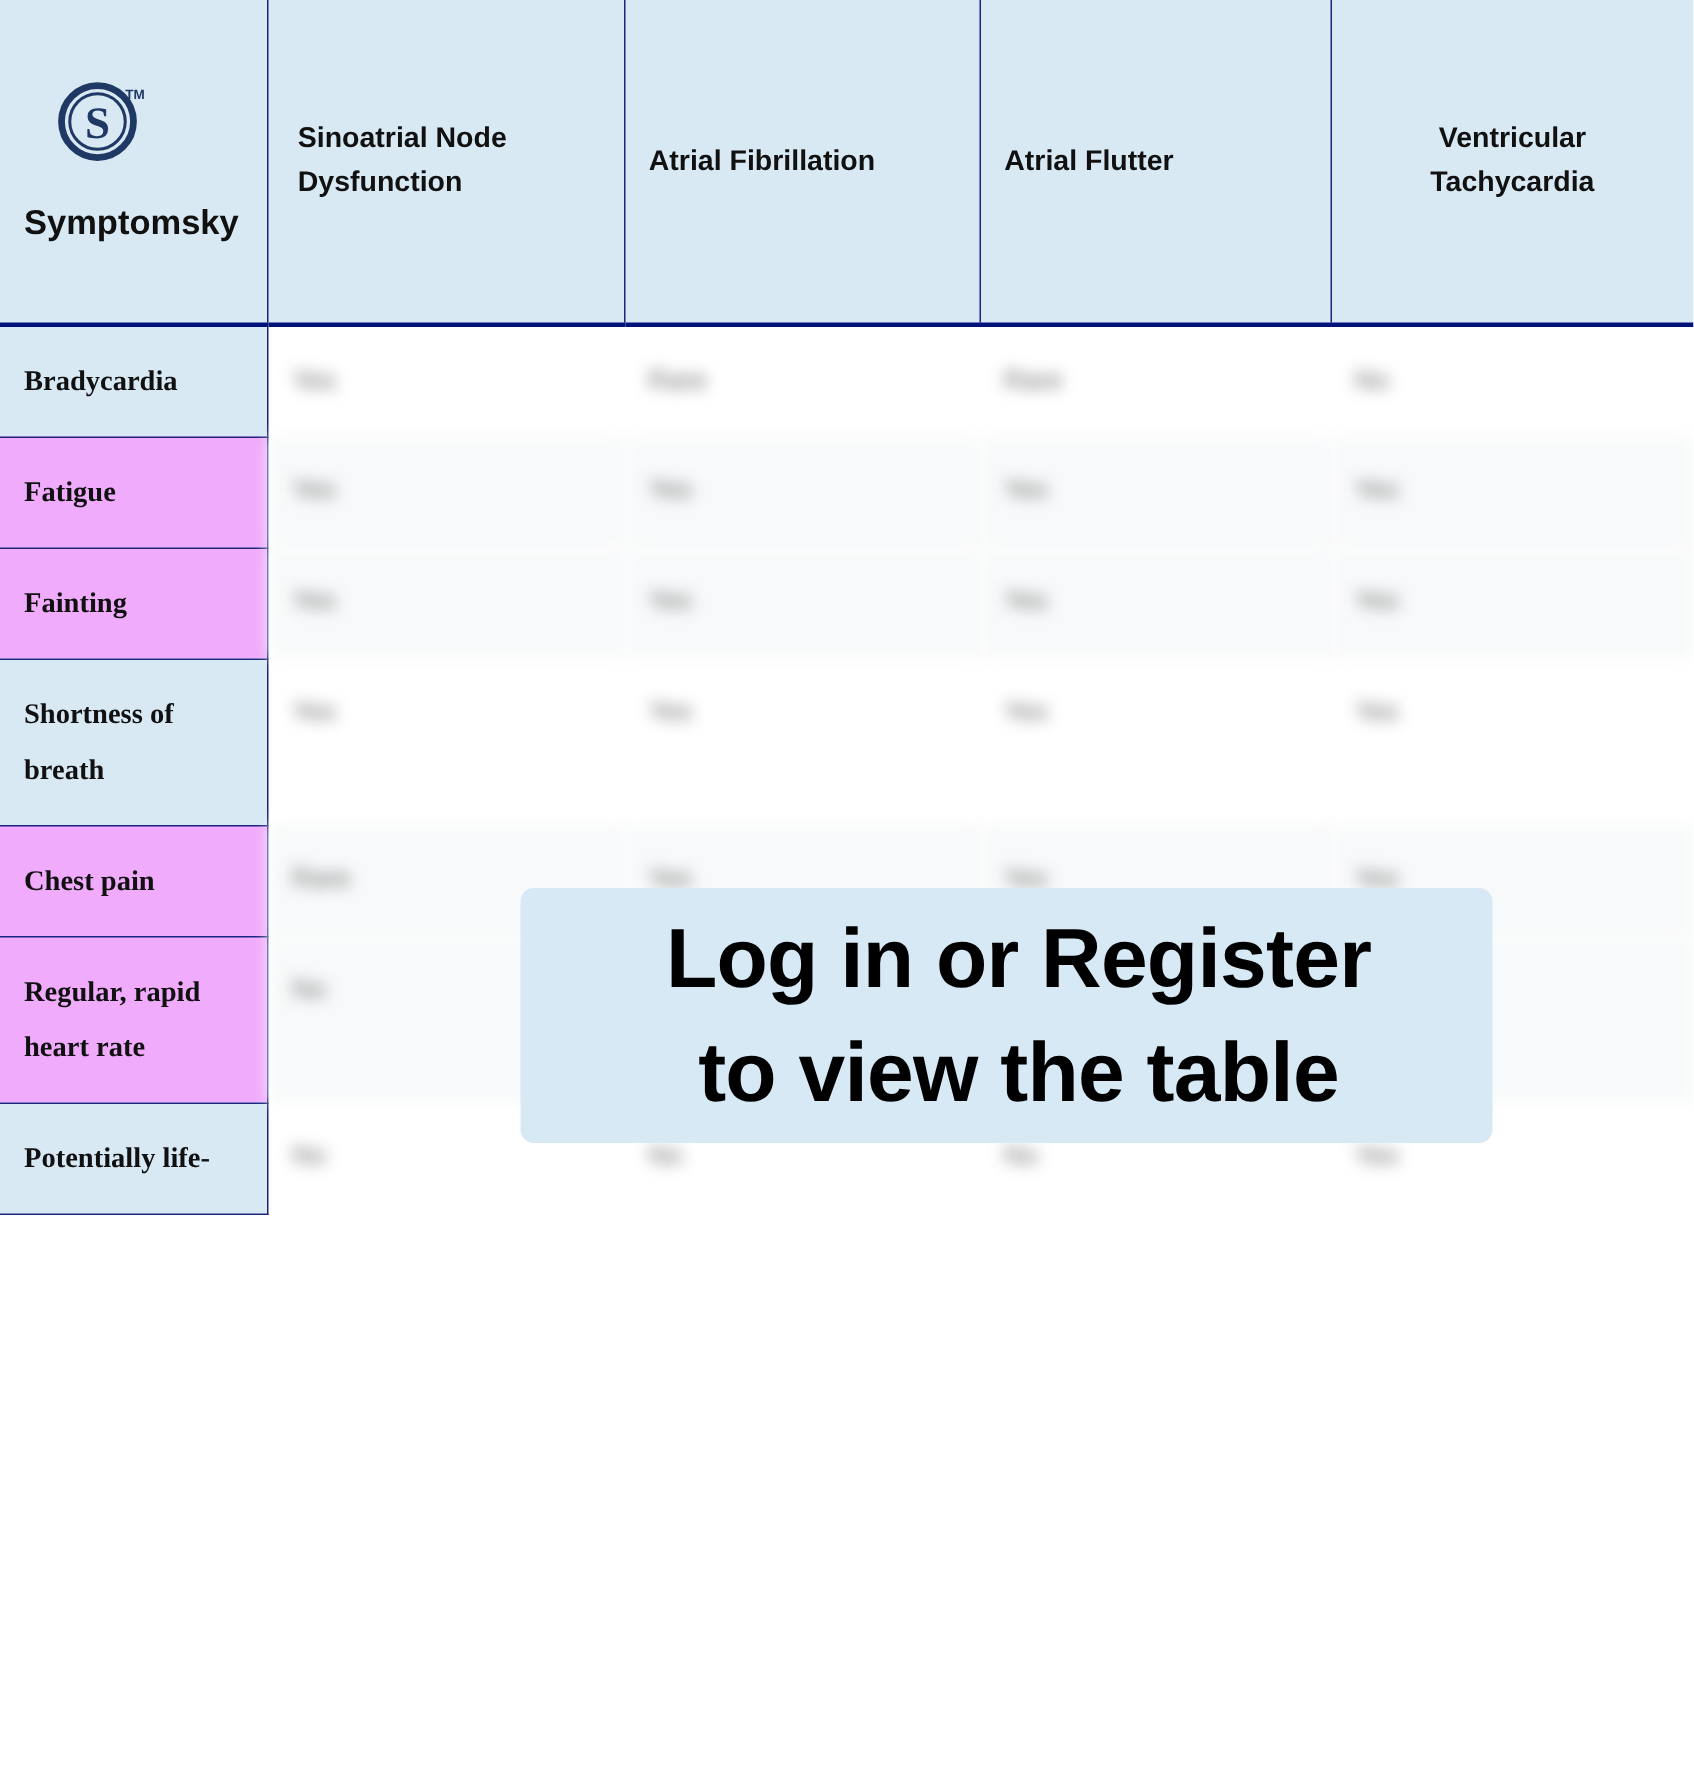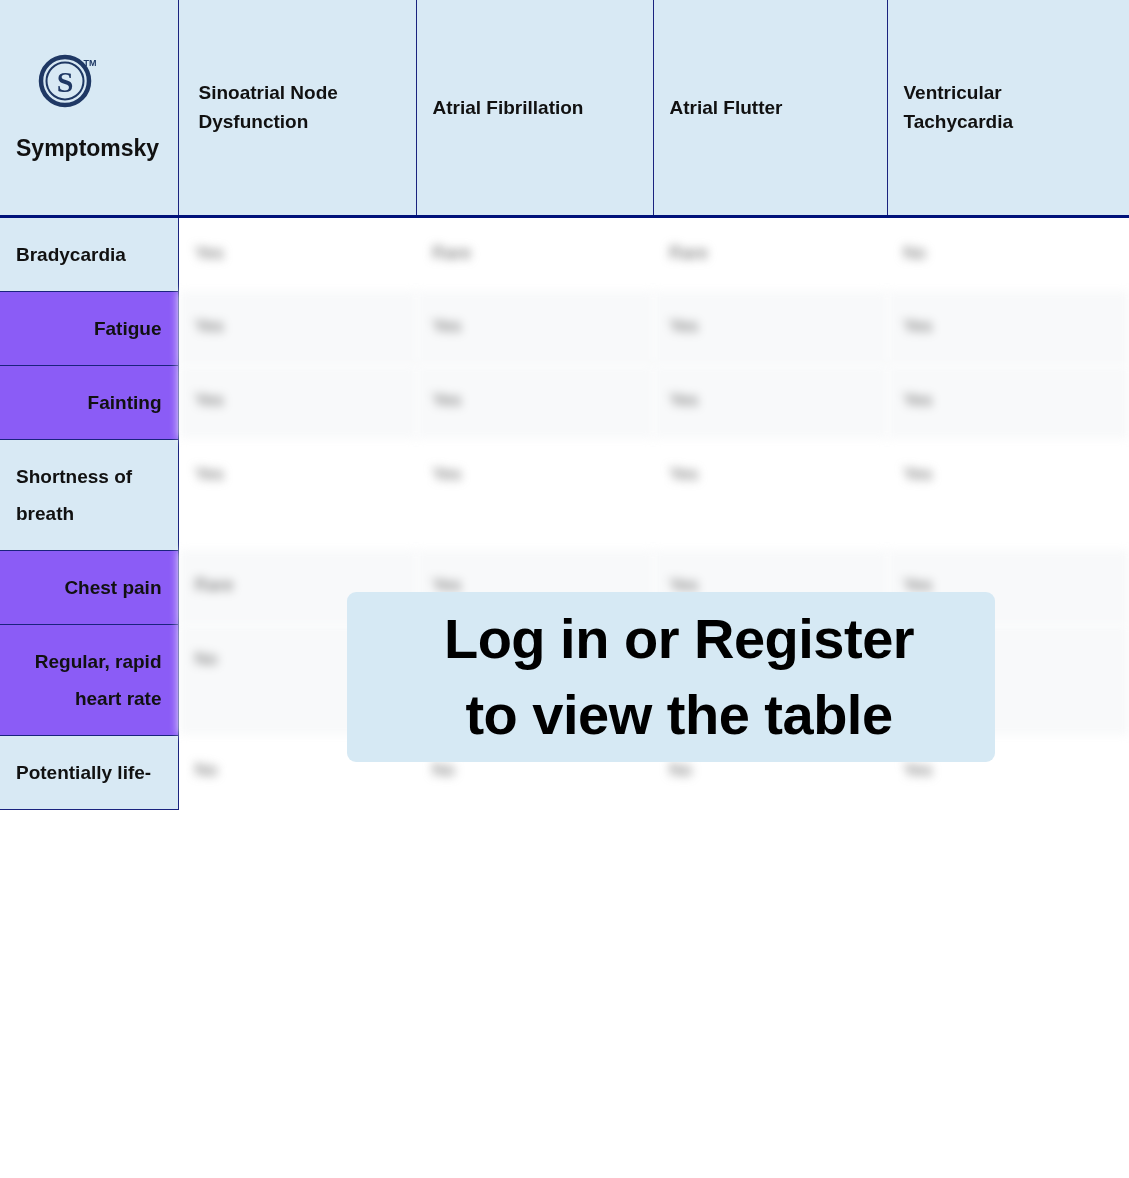--- a/index.html
+++ b/index.html
@@ -37,21 +37,21 @@
     vertical-align: middle;
     text-align: left;
     padding: 10px 16px;
     font-size: 19px;
     font-weight: bold;
     color: #111111;
     line-height: 1.55;
     height: 216px;
     box-sizing: border-box;
   }
-  thead th:last-child { border-right: none; }
+  thead th:last-child { border-right: none; text-align: center; }
 
   th.brand-cell {
     width: 178px;
     text-align: left;
     padding: 12px 14px;
   }
   .brand-inner {
     display: flex;
     flex-direction: column;
     justify-content: center;
@@ -85,32 +85,33 @@
     border-bottom: 1px solid #1a237e;
     box-sizing: border-box;
   }
   tbody td.sym {
     background: #d8e9f4;
     font-weight: bold;
     border-right: 1px solid #1a237e;
     border-left: none;
     line-height: 1.95;
     width: 178px;
+    font-family: Liberation Serif, serif;
   }
   tbody td.val {
     border-bottom: none;
     border-right: none;
     color: #6d6d6d;
     font-size: 18px;
     line-height: 1.9;
     filter: blur(5px);
     -webkit-filter: blur(5px);
   }
   tbody tr.alt td.val { background: #f8f9fa; }
-  tbody tr.alt td.sym { background: #8b5cf6; text-align: right; }
+  tbody tr.alt td.sym { background: #f0abfc; }
 
   
   #cta {
     position: absolute;
     left: 347px;
     top: 592px;
     width: 648px;
     height: 170px;
     background: #d6e9f4;
     border-radius: 9px;

